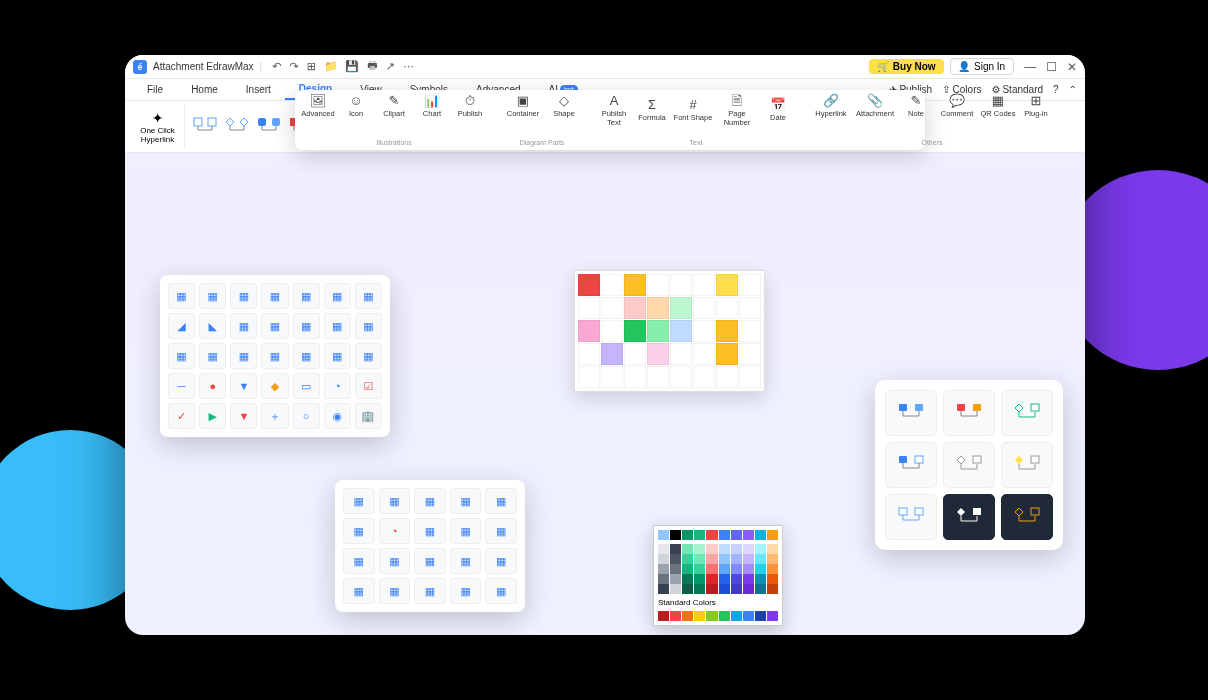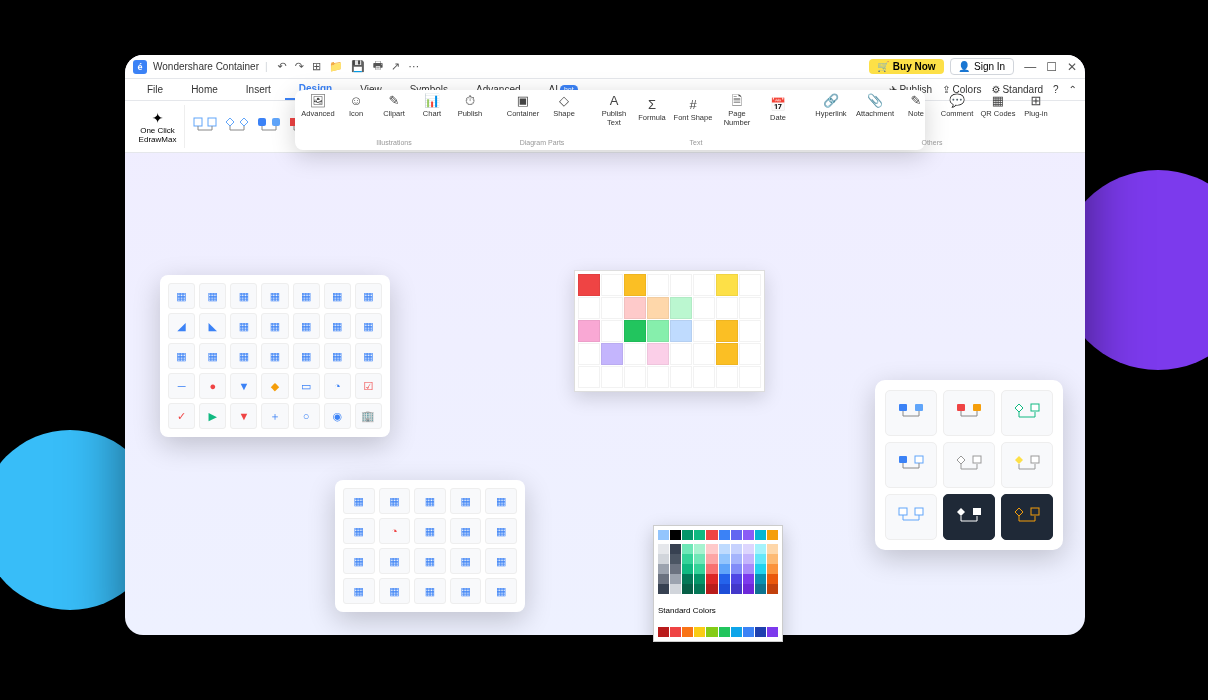--- a/index.html
+++ b/index.html
@@ -82,21 +82,21 @@
 </head>
 <body>
 
 <div class="bg-blob-right"></div>
 <div class="bg-blob-left"></div>
 
 <div class="app-window">
 
   <div class="titlebar">
     <div class="logo">é</div>
-    <span>Wondershare Container</span>
+    <span>Attachment EdrawMax</span>
     <span class="sep">|</span>
     <span class="tb-icon">↶</span>
     <span class="tb-icon">↷</span>
     <span class="tb-icon">⊞</span>
     <span class="tb-icon">📁</span>
     <span class="tb-icon">💾</span>
     <span class="tb-icon">🖶</span>
     <span class="tb-icon">↗</span>
     <span class="tb-icon">⋯</span>
     <div class="spacer"></div>
@@ -130,21 +130,21 @@
       <span>⇪ <span>Colors</span></span>
       <span>⚙ <span>Standard</span></span>
       <span>?</span>
       <span>⌃</span>
     </div>
   </div>
 
   <div class="ribbon">
     <div class="beautify">
       <span class="ic">✦</span>
-      <span>One Click EdrawMax</span>
+      <span>One Click Hyperlink</span>
     </div>
 
     <div style="display:flex;align-items:center">
       <div class="theme-swatch">
           <svg viewBox="0 0 24 20">
             <rect x="1" y="1" width="8" height="8" fill="#fff" stroke="#60a5fa"></rect>
             <rect x="15" y="1" width="8" height="8" fill="#fff" stroke="#60a5fa"></rect>
             <path d="M5 9v4h14V9" fill="none" stroke="#888"></path>
           </svg>
         </div>
@@ -500,21 +500,21 @@
       <div style="background:#d1d5db"></div>
       <div style="background:#065f46"></div>
       <div style="background:#047857"></div>
       <div style="background:#b91c1c"></div>
       <div style="background:#1d4ed8"></div>
       <div style="background:#4338ca"></div>
       <div style="background:#6d28d9"></div>
       <div style="background:#0e7490"></div>
       <div style="background:#c2410c"></div>
     </div>
-  <div style="margin:12px 0">Standard Colors</div>
+  <div style="margin:4px 0">Standard Colors</div>
   <div class="swatch-row">
       <div style="background:#b91c1c"></div>
       <div style="background:#ef4444"></div>
       <div style="background:#f97316"></div>
       <div style="background:#facc15"></div>
       <div style="background:#84cc16"></div>
       <div style="background:#22c55e"></div>
       <div style="background:#0ea5e9"></div>
       <div style="background:#3b82f6"></div>
       <div style="background:#1e40af"></div>

